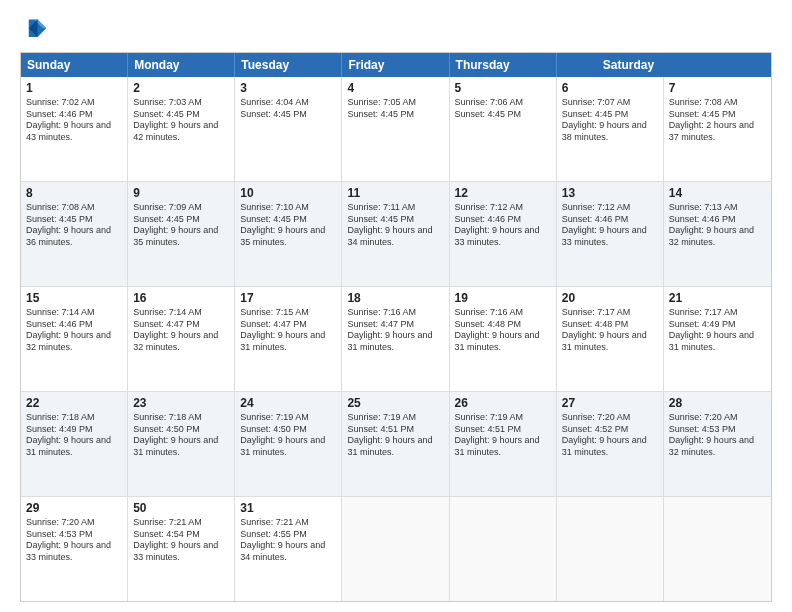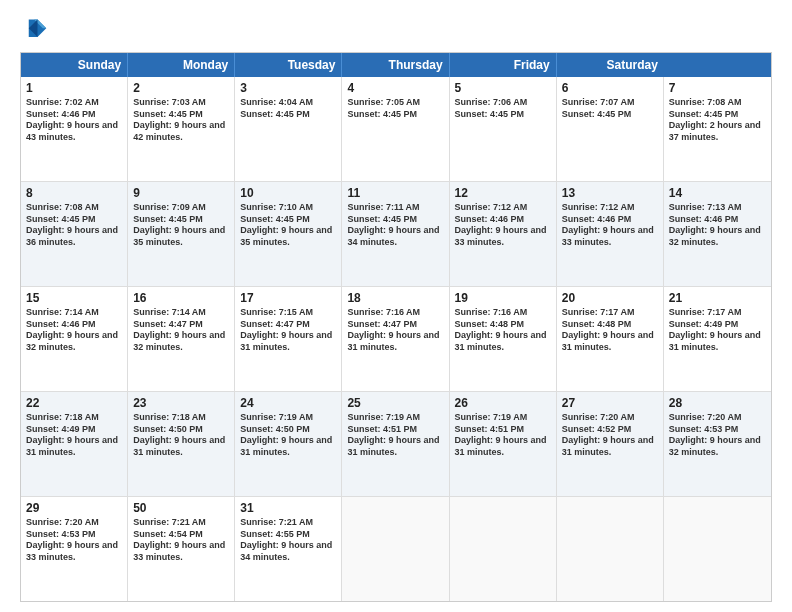--- a/index.html
+++ b/index.html
@@ -63,21 +63,21 @@
     .cal-header {
       display: grid;
       grid-template-columns: repeat(7, 1fr);
       background: #2a6db5;
     }
     .cal-header-cell {
       color: #fff;
       font-size: 12px;
       font-weight: bold;
       padding: 5px 6px;
-      text-align: right;
+      text-align: left;
       border-right: 1px solid #4a8ed5;
     }
     .cal-header-cell:last-child {
       border-right: none;
       margin-left: 40px;
     }
     .cal-body {
       display: flex;
       flex-direction: column;
       flex: 1;
@@ -109,21 +109,20 @@
       font-size: 12px;
       font-weight: bold;
       color: #222;
       display: block;
       margin-bottom: 2px;
     }
     .cell-text {
       font-size: 9px;
       line-height: 1.3;
       color: #333;
-      font-weight: bold;
     }
     .cal-row.shaded .cal-cell {
       background: #f0f4f8;
     }
   </style>
 </head>
 <body>
 
 <div class="page">
   <div class="header">
@@ -142,22 +141,22 @@
       <div class="main-title"></div>
       <div class="subtitle"></div>
     </div>
   </div>
 
   <div class="calendar">
     <div class="cal-header">
     <div class="cal-header-cell">Sunday</div>
         <div class="cal-header-cell">Monday</div>
         <div class="cal-header-cell">Tuesday</div>
+        <div class="cal-header-cell">Friday</div>
         <div class="cal-header-cell">Thursday</div>
-        <div class="cal-header-cell">Friday</div>
         <div class="cal-header-cell">Saturday</div>
       </div>
     <div class="cal-body">
     <div class="cal-row">
           <div class="cal-cell">
         <span class="day-num">1</span>
         <div class="cell-text">
           <div>Sunrise: 7:02 AM</div>
           <div>Sunset: 4:46 PM</div>
           <div>Daylight: 9 hours and 43 minutes.</div>
@@ -190,20 +189,21 @@
         <div class="cell-text">
           <div>Sunrise: 7:06 AM</div>
           <div>Sunset: 4:45 PM</div>
         </div>
       </div>
           <div class="cal-cell">
         <span class="day-num">6</span>
         <div class="cell-text">
           <div>Sunrise: 7:07 AM</div>
           <div>Sunset: 4:45 PM</div>
+          <div>Daylight: 9 hours and 38 minutes.</div>
         </div>
       </div>
           <div class="cal-cell">
         <span class="day-num">7</span>
         <div class="cell-text">
           <div>Sunrise: 7:08 AM</div>
           <div>Sunset: 4:45 PM</div>
           <div>Daylight: 2 hours and 37 minutes.</div>
         </div>
       </div>

